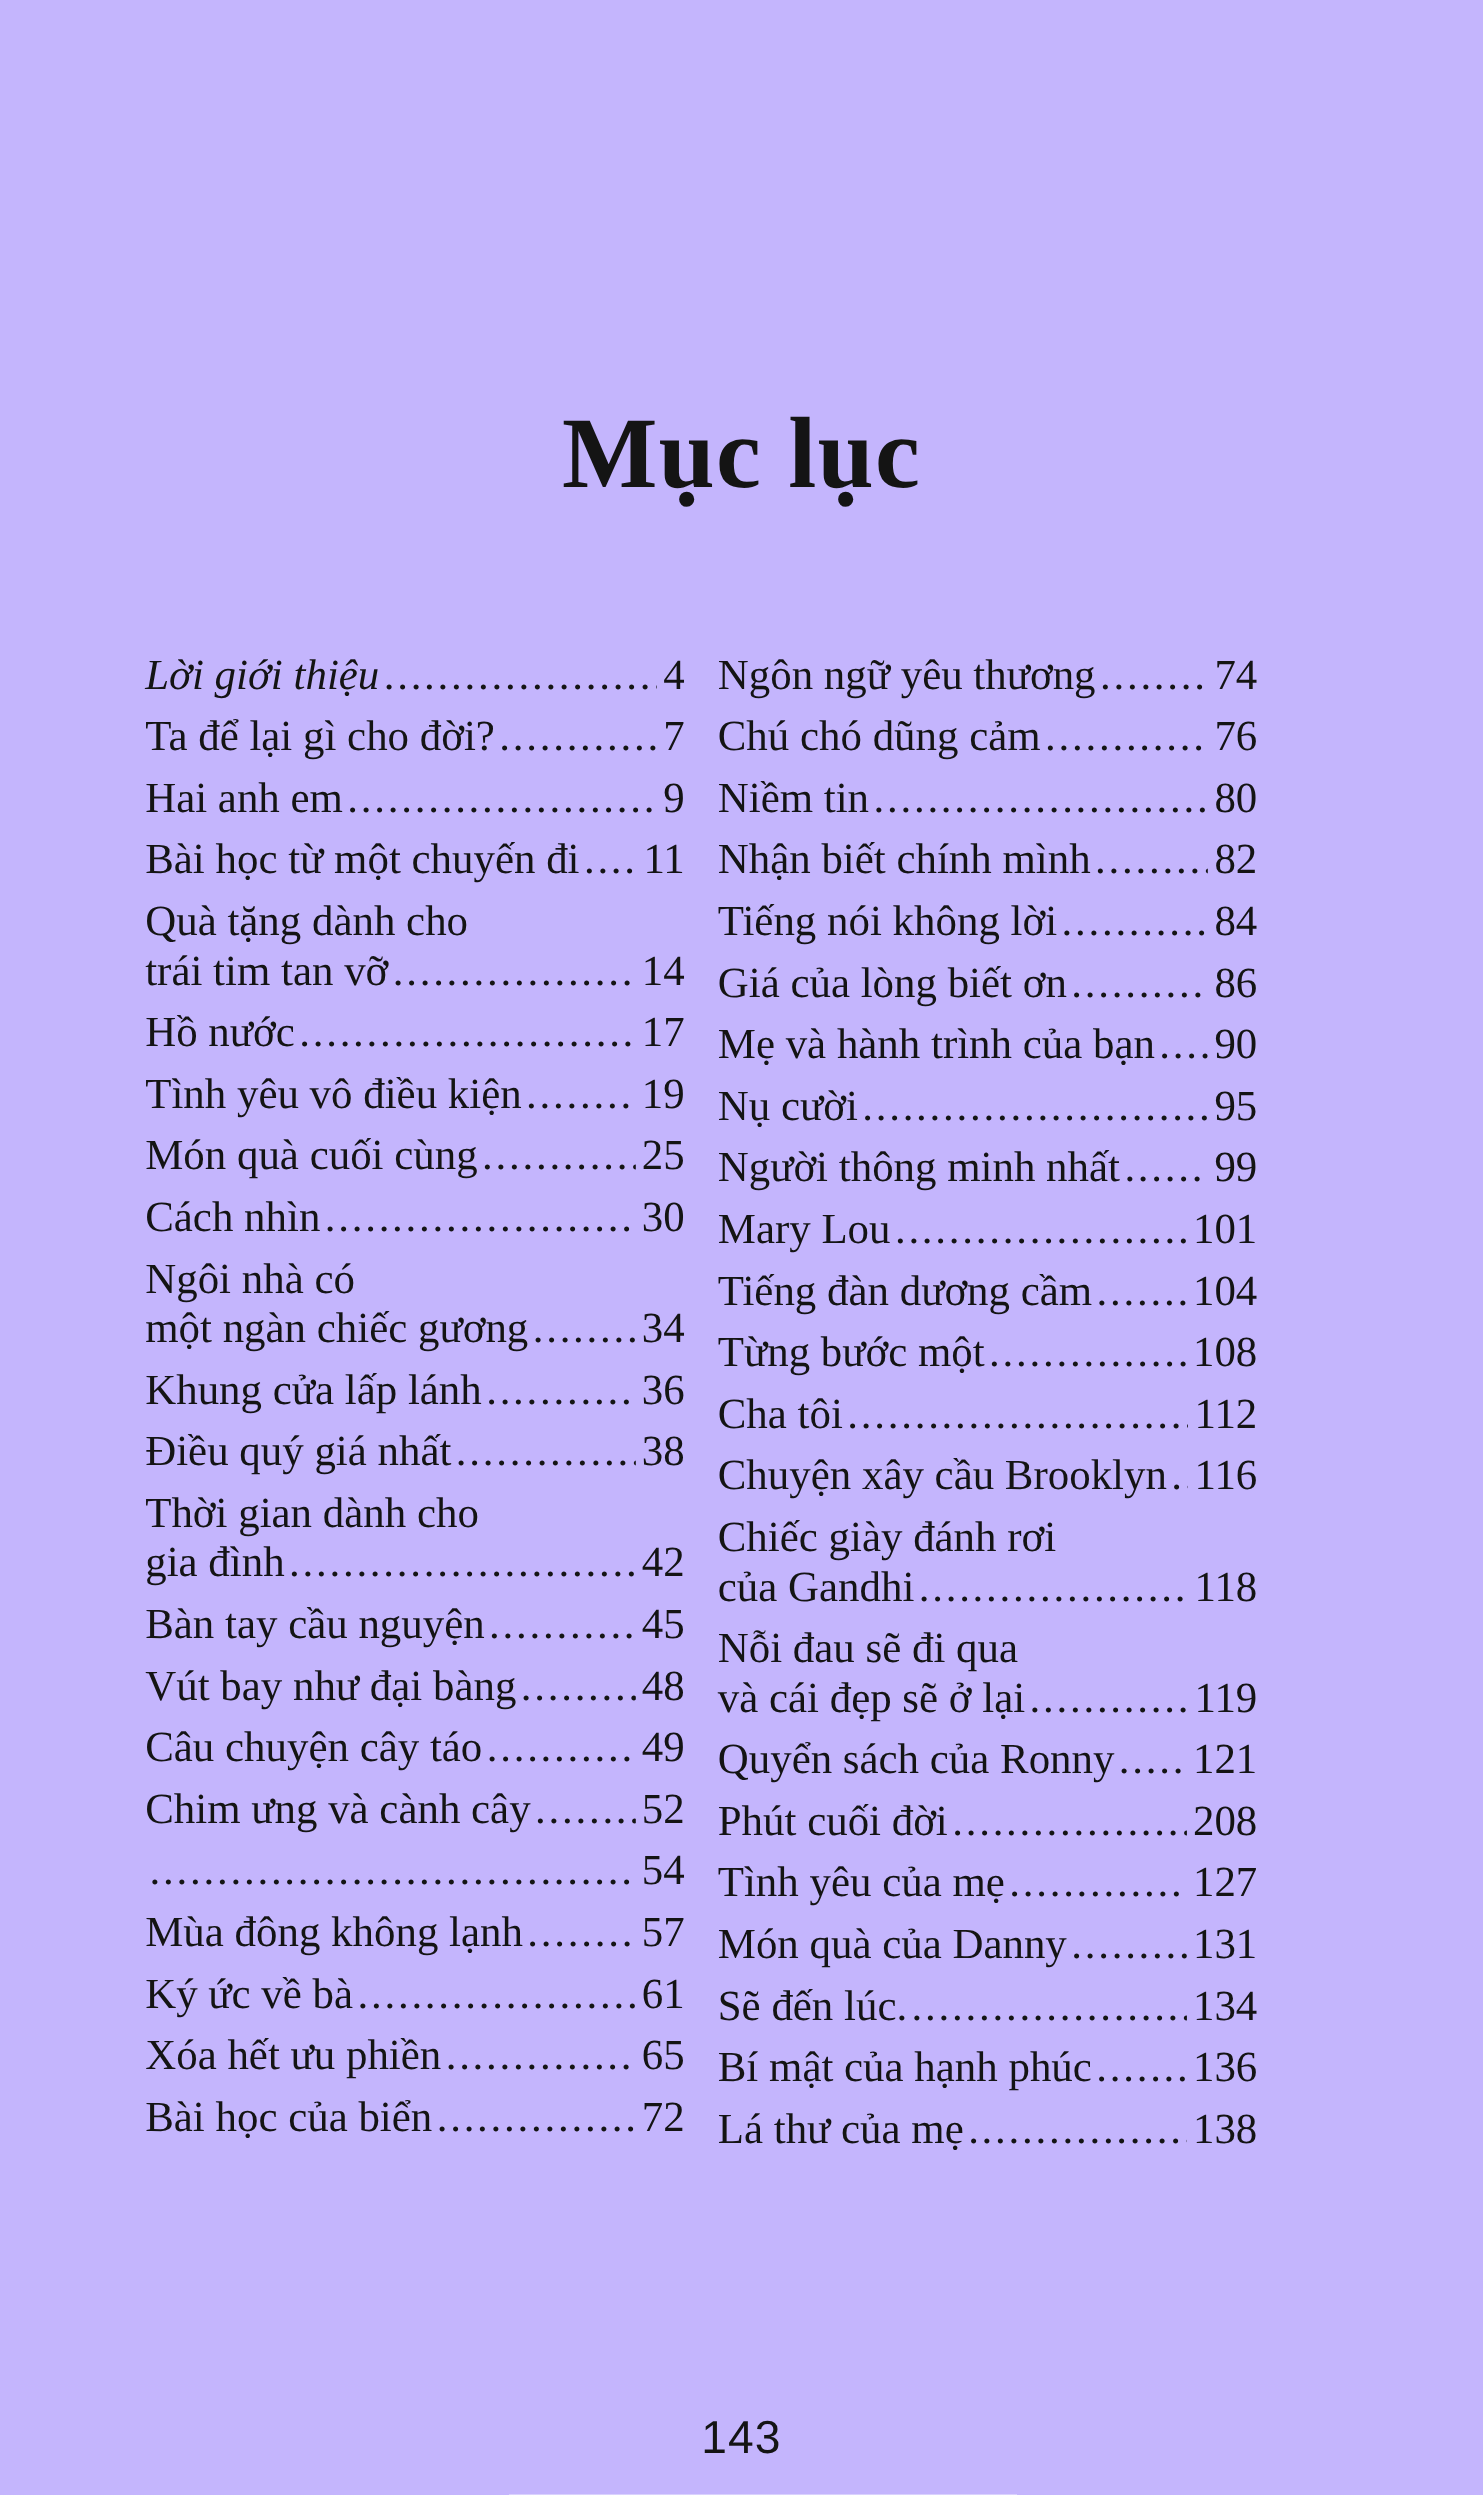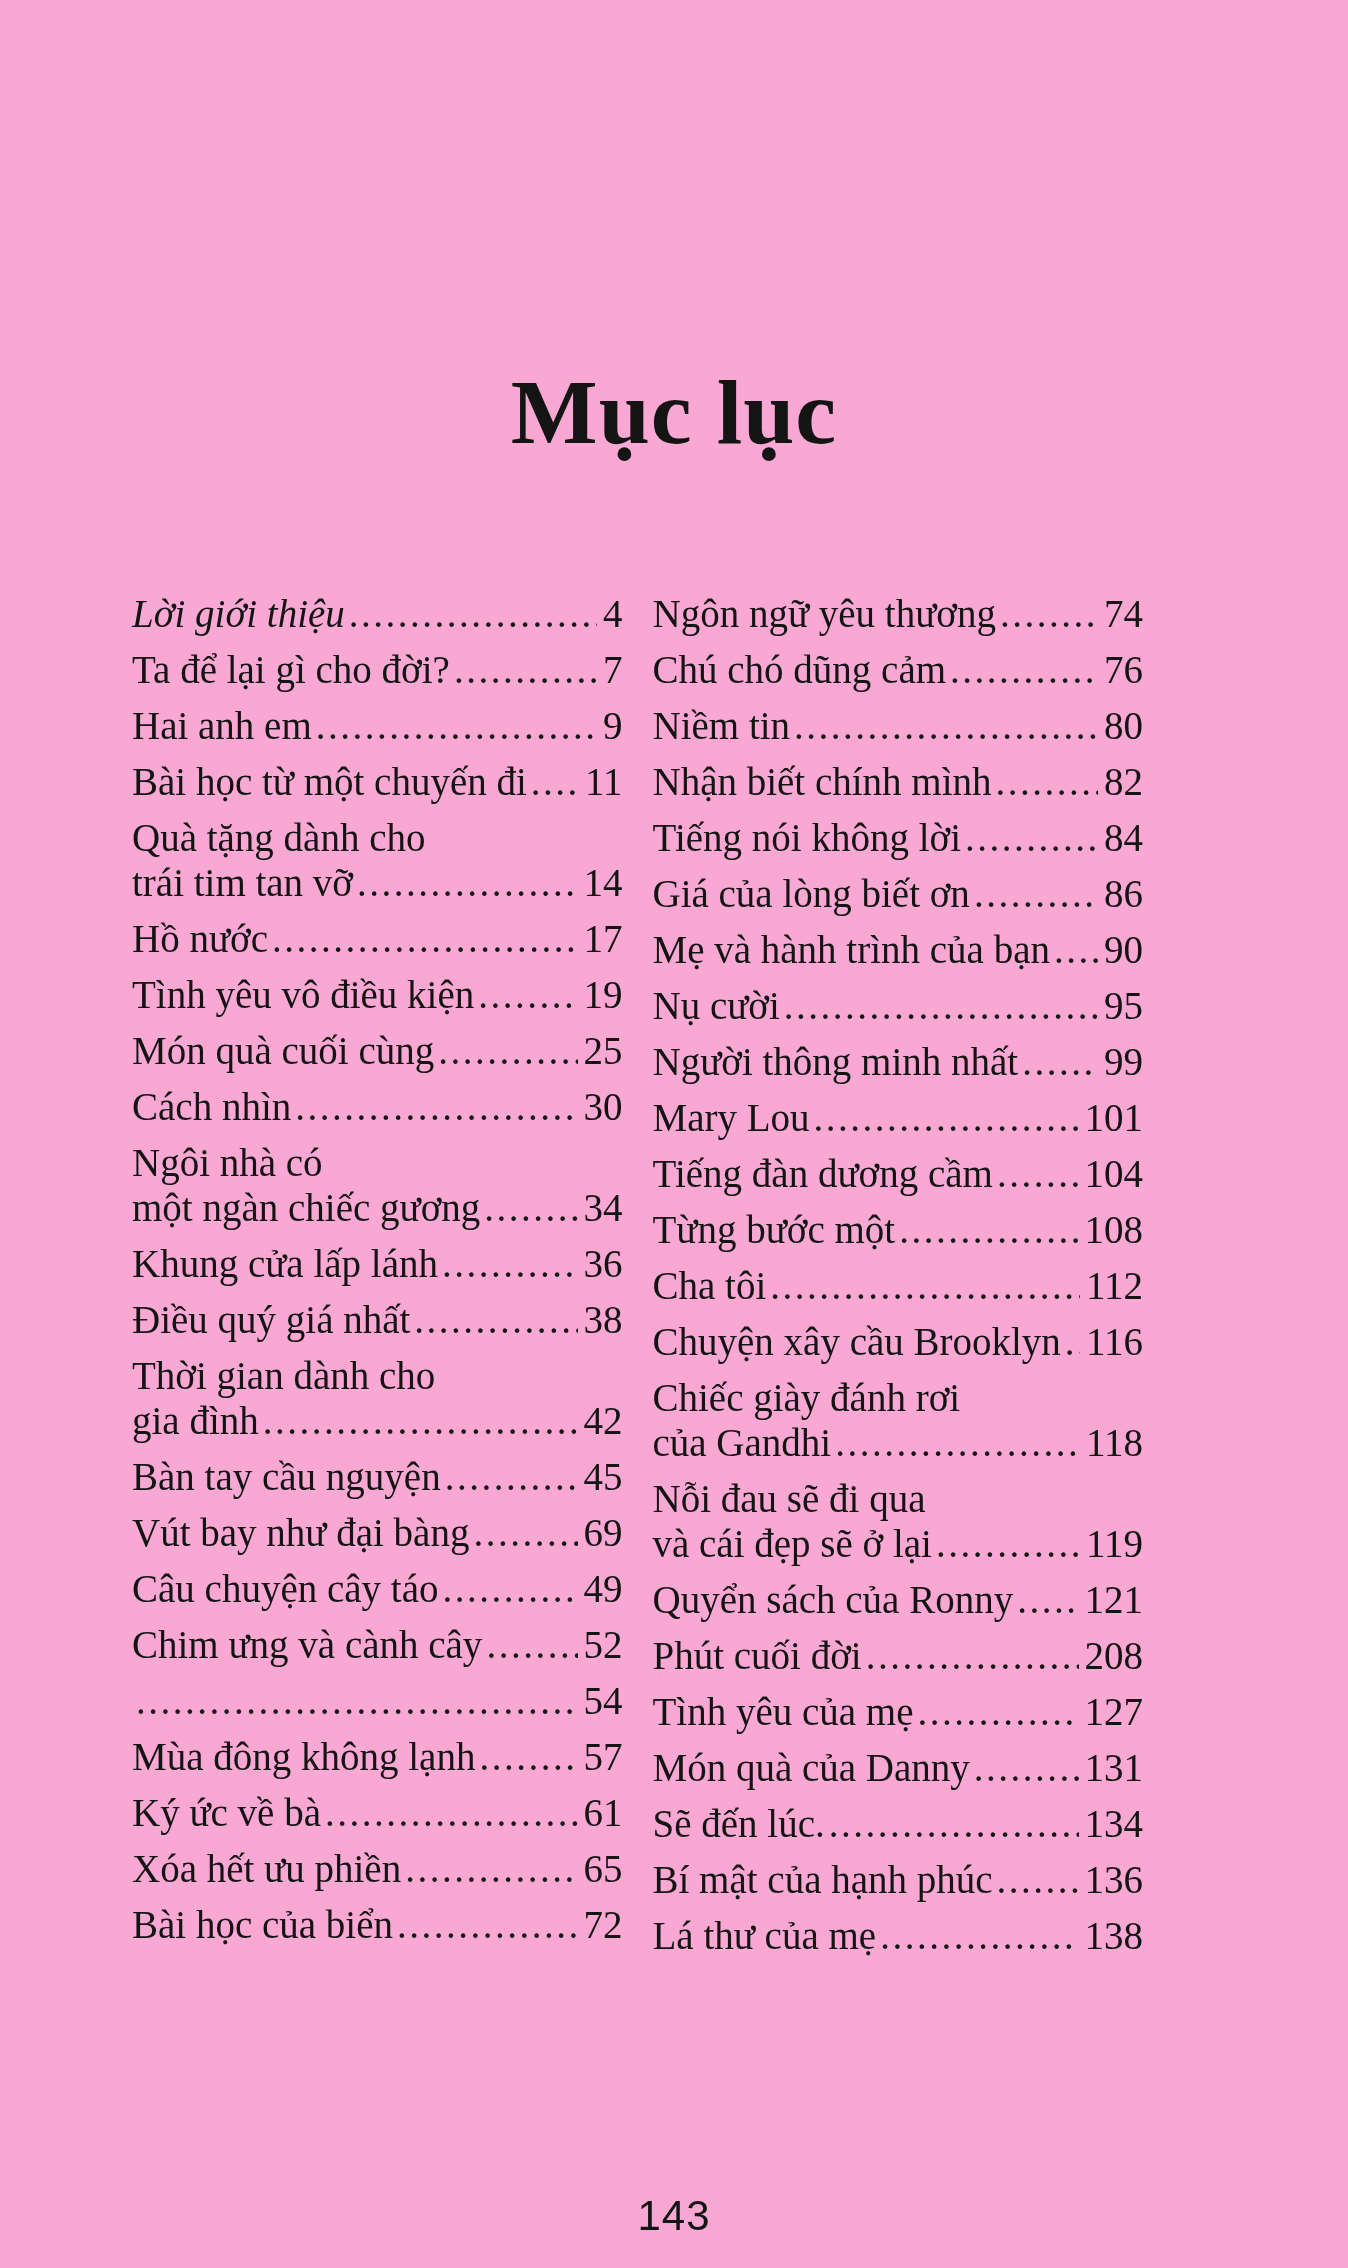--- a/index.html
+++ b/index.html
@@ -1,21 +1,21 @@
 <!DOCTYPE html>
 <html><head>
 <meta charset="utf-8">
 <style>
   html, body { margin: 0; padding: 0; background: #ffffff; }
   .page {
     position: relative;
     width: 1348px;
     height: 2268px;
     margin: 0 auto;
-    background: #f9a8d4;
+    background: #c4b5fd;
     color: #141414;
     font-family: "Liberation Serif", "DejaVu Serif", serif;
     overflow: hidden;
     box-sizing: border-box;
   }
   .title {
     margin: 0 0 128px 0;
     padding-top: 362px;
     text-align: center;
     font-size: 92px;
@@ -181,21 +181,21 @@
       <span class="entry-title">Bàn tay cầu nguyện</span>
       <span class="dots"></span>
       <span class="pagenum">45</span>
     </div>
   </div>
         <div class="entry">
 
     <div class="entry-row">
       <span class="entry-title">Vút bay như đại bàng</span>
       <span class="dots"></span>
-      <span class="pagenum">69</span>
+      <span class="pagenum">48</span>
     </div>
   </div>
         <div class="entry">
 
     <div class="entry-row">
       <span class="entry-title">Câu chuyện cây táo</span>
       <span class="dots"></span>
       <span class="pagenum">49</span>
     </div>
   </div>

